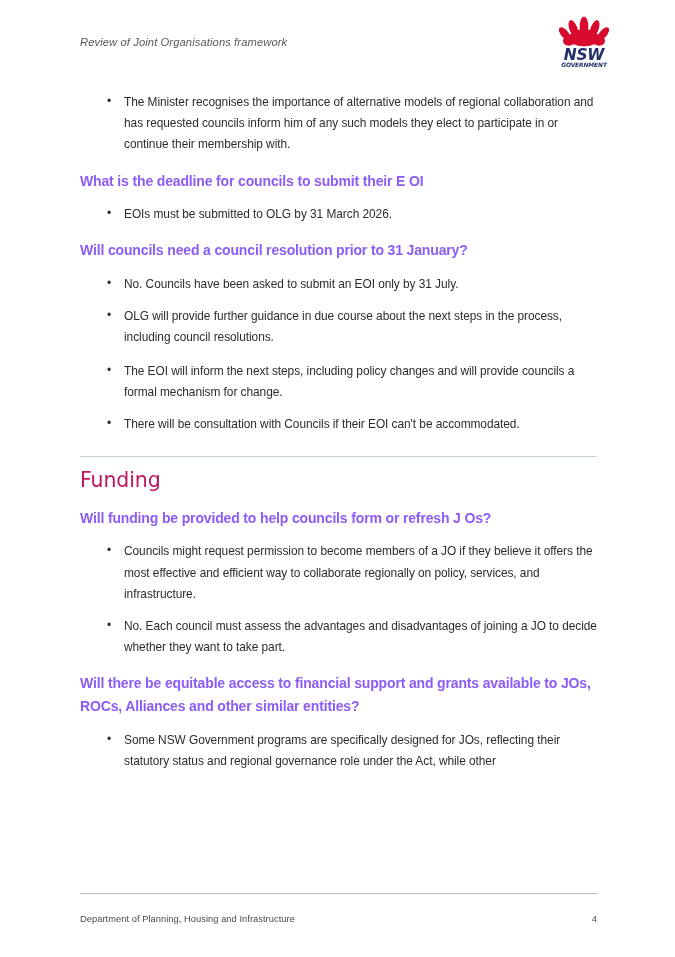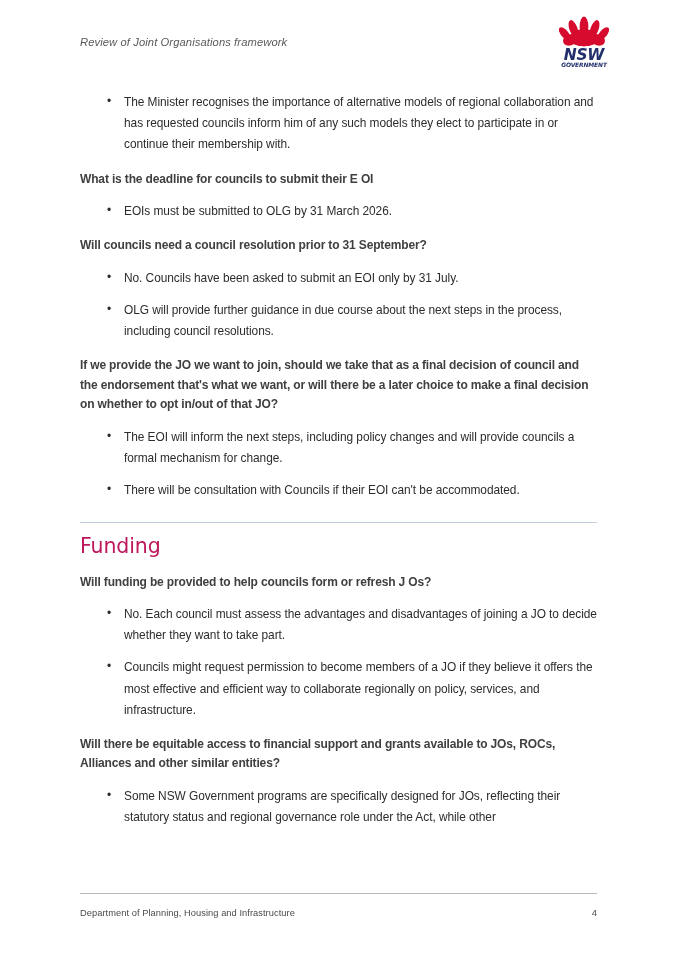--- a/index.html
+++ b/index.html
@@ -63,23 +63,23 @@
     font-family: "DejaVu Sans", sans-serif;
     font-size: 20.5px;
     font-weight: 400;
     color: #be185d;
     margin: 12px 0 9px 0;
     line-height: 1.15;
     letter-spacing: -0.1px;
   }
 
   h3.question {
-    font-size: 12px;
+    font-size: 14px;
     font-weight: bold;
-    color: #404040;
+    color: #8b5cf6;
     margin: 14px 0 8px 0;
     line-height: 1.62;
     letter-spacing: -0.15px;
   }
 
   ul.bullets {
     list-style: none;
     margin: 12px 0 0 0;
     padding: 0;
   }
@@ -121,21 +121,21 @@
   }
   .footer-rule {
     border: none;
     border-top: 1px solid #b9b9b9;
     margin: 0;
   }
   .footer-row {
     display: flex;
     justify-content: space-between;
     align-items: center;
-    margin-top: 14px;
+    margin-top: 20px;
   }
   .footer-text {
     font-size: 9.3px;
     color: #4a4a4a;
     letter-spacing: 0.05px;
   }
   .footer-page {
     font-size: 9.3px;
     color: #4a4a4a;
   }
@@ -176,44 +176,43 @@
     </div>
 
     <div class="block">
       <h3 class="question">What is the deadline for councils to submit their E OI</h3>
       <ul class="bullets">
         <li>EOIs must be submitted to OLG by 31 March 2026.</li>
       </ul>
     </div>
 
     <div class="block">
-      <h3 class="question">Will councils need a council resolution prior to 31 September?</h3>
+      <h3 class="question">Will councils need a council resolution prior to 31 January?</h3>
       <ul class="bullets">
         <li>No. Councils have been asked to submit an EOI only by 31 July.</li>
         <li>OLG will provide further guidance in due course about the next steps in the process, including council resolutions.</li>
       </ul>
     </div>
 
     <div class="block">
-      <h3 class="question">If we provide the JO we want to join, should we take that as a final decision of council and the endorsement that's what we  want, or will there be a later choice to make a final decision on whether to opt in/out of that JO?</h3>
       <ul class="bullets">
         <li>The EOI will inform the next steps, including policy changes and will provide councils a formal mechanism for change.</li>
         <li>There will be consultation with Councils if their EOI can't be accommodated.</li>
       </ul>
     </div>
 
     <hr class="rule">
 
     <h2 class="section-heading">Funding</h2>
 
     <div class="block">
       <h3 class="question">Will funding be provided to help councils form or refresh J Os?</h3>
       <ul class="bullets">
+        <li>Councils might request permission to become members of a JO if they believe it offers the most effective and efficient way to collaborate regionally on policy, services, and infrastructure.</li>
         <li>No. Each council must assess the advantages and disadvantages of joining a JO to decide whether they want to take part.</li>
-        <li>Councils might request permission to become members of a JO if they believe it offers the most effective and efficient way to collaborate regionally on policy, services, and infrastructure.</li>
       </ul>
     </div>
 
     <div class="block">
       <h3 class="question">Will there be equitable access to financial support and grants available to JOs, ROCs, Alliances and other similar entities?</h3>
       <ul class="bullets">
         <li>Some NSW Government programs are specifically designed for JOs, reflecting their statutory status and regional governance role under the Act, while other</li>
       </ul>
     </div>
 

